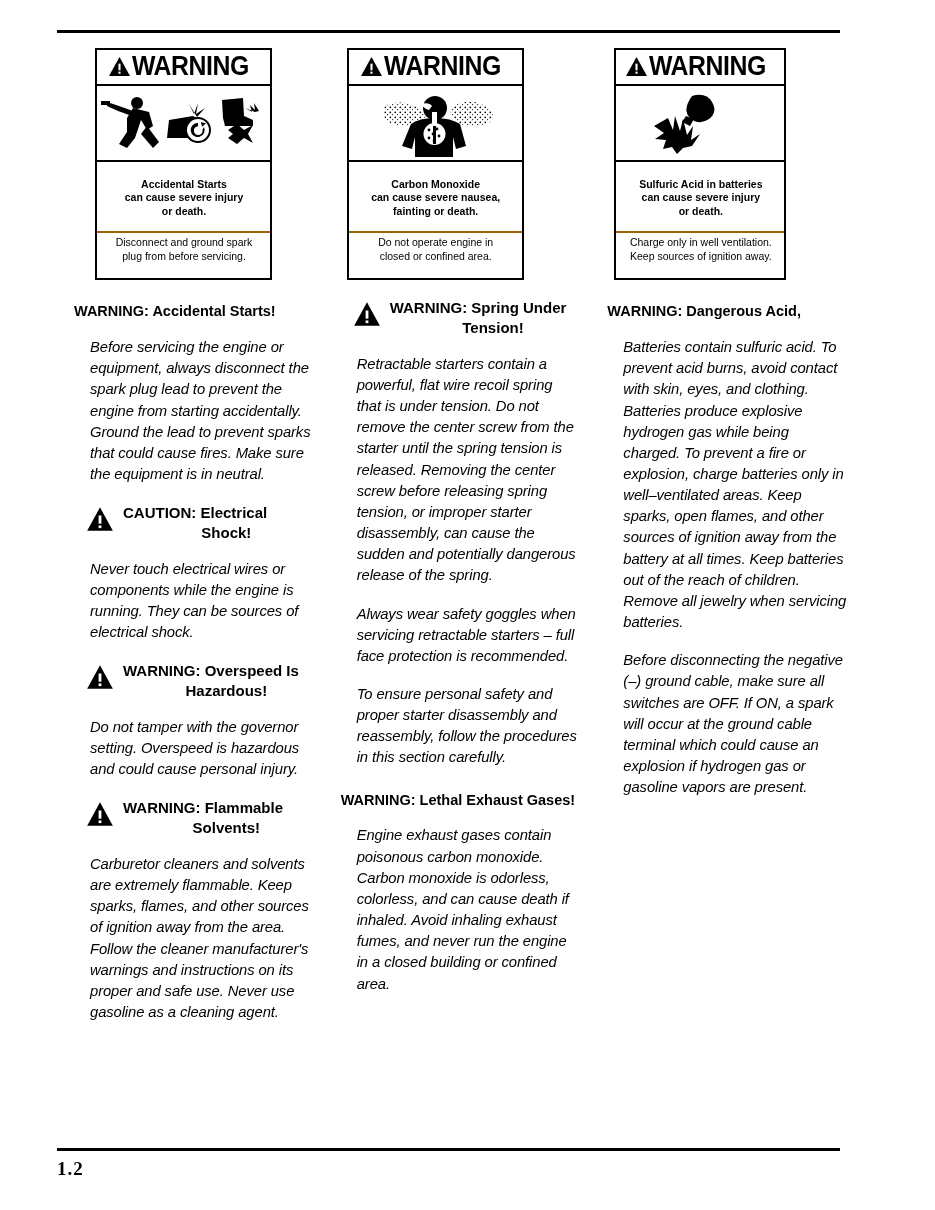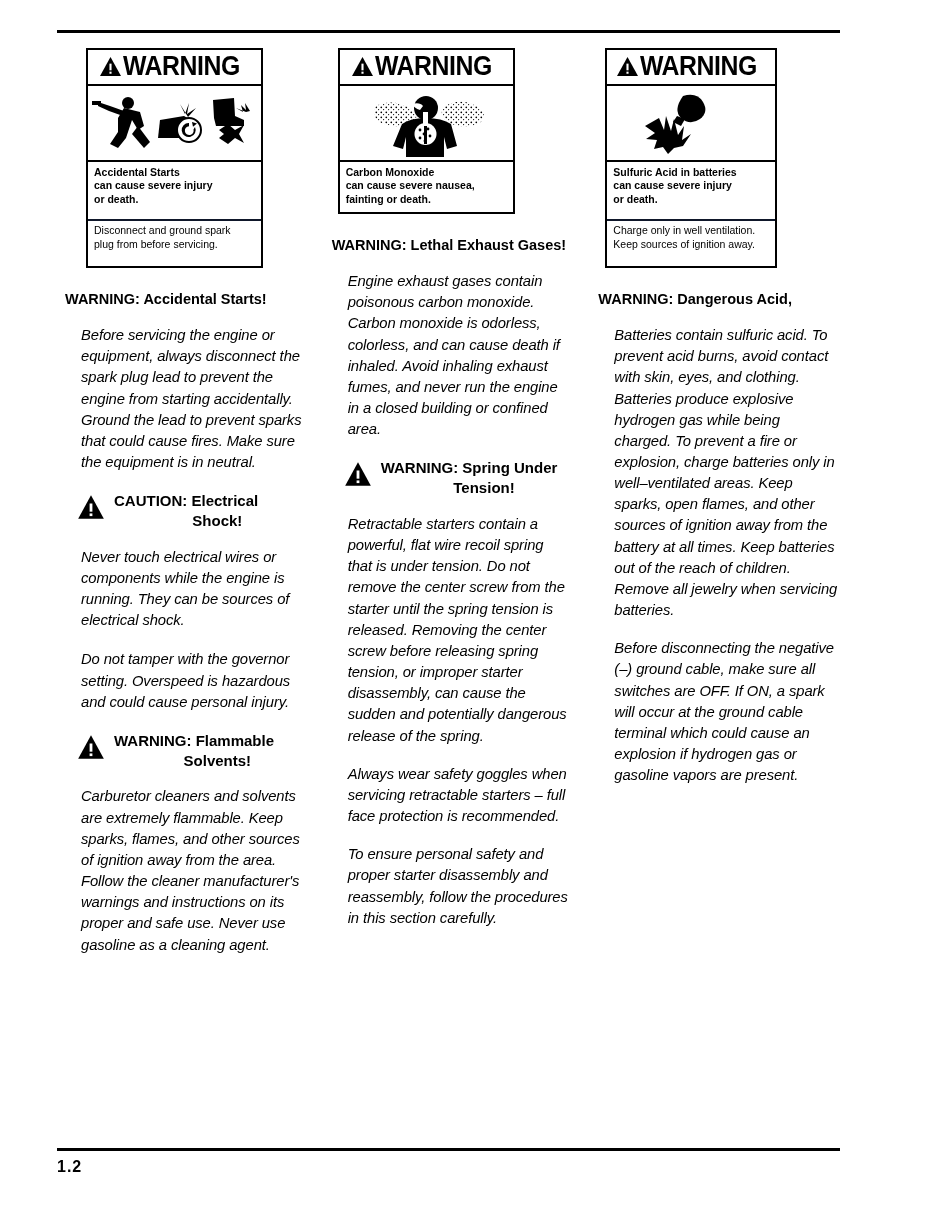--- a/index.html
+++ b/index.html
@@ -29,30 +29,30 @@
     height: 3px;
     background: #000;
   }
   .rule-top { top: 30px; }
   .rule-bottom { top: 1148px; }
 
   .folio {
     position: absolute;
     left: 57px;
     top: 1158px;
-    font-size: 16px;
+    font-size: 19px;
     font-weight: bold;
     letter-spacing: 1px;
-    font-family: Liberation Sans, sans-serif;
+    font-family: Liberation Serif, serif;
   }
 
   
   .columns {
     position: absolute;
-    left: 65px;
+    left: 74px;
     top: 48px;
     width: 790px;
     display: flex;
     gap: 11px;
   }
   .col { width: 263px; position: relative; }
   .col-1 { width: 263px; }
   .col-2 { width: 263px; }
   .col-3 { width: 264px; }
 
@@ -92,33 +92,34 @@
 
   .decal-pict {
     border-bottom: 2px solid #000;
     height: 74px;
     position: relative;
     overflow: hidden;
   }
   .decal-pict svg { display: block; width: 100%; height: 100%; }
 
   .decal-text {
-    padding: 4px 5px 2px 6px;
+    padding: 16px 5px 2px 6px;
     font-size: 10.5px;
     line-height: 1.28;
+    text-align: center;
   }
   .decal-text .strong {
     font-weight: bold;
     margin: 0 0 4px 0;
   }
   .decal-text .plain {
     font-weight: normal;
     margin: 13px;
     padding-top: 3px;
-    border-top: 2px solid #0f172a;
+    border-top: 2px solid #a16207;
     margin-left: -6px;
     margin-right: -5px;
     padding-left: 6px;
     padding-right: 5px;
   }
   .decal-text p { margin: 0; }
 
   
   .block { margin-top: 18px; }
   .block.first { margin-top: 22px; }
@@ -235,20 +236,31 @@
           </svg>
           <div class="htxt">
             <span>CAUTION:  Electrical</span>
             <span class="l2">Shock!</span>
           </div>
         </div>
         <p class="para">Never touch electrical wires or components while the engine is running. They can be sources of electrical shock.</p>
       </div>
 
       <div class="block">
+        <div class="hdr-icon">
+          <svg class="tri-blk" viewBox="0 0 24 22">
+            <polygon points="12,1 23,21 1,21" fill="#000"></polygon>
+            <rect x="10.8" y="8" width="2.4" height="7" fill="#fff"></rect>
+            <rect x="10.8" y="16.5" width="2.4" height="2.3" fill="#fff"></rect>
+          </svg>
+          <div class="htxt">
+            <span>WARNING:  Overspeed Is</span>
+            <span class="l2">Hazardous!</span>
+          </div>
+        </div>
         <p class="para">Do not tamper with the governor setting. Overspeed is hazardous and could cause personal injury.</p>
       </div>
 
       <div class="block">
         <div class="hdr-icon">
           <svg class="tri-blk" viewBox="0 0 24 22">
             <polygon points="12,1 23,21 1,21" fill="#000"></polygon>
             <rect x="10.8" y="8" width="2.4" height="7" fill="#fff"></rect>
             <rect x="10.8" y="16.5" width="2.4" height="2.3" fill="#fff"></rect>
           </svg>
@@ -306,43 +318,47 @@
               <rect x="84" y="40" width="3" height="18"></rect>
             </g>
           </svg>
         </div>
         <div class="decal-text">
           <div class="strong">
             <p>Carbon Monoxide</p>
             <p>can cause severe nausea,</p>
             <p>fainting or death.</p>
           </div>
-        </div>
+          <div class="plain">
+            <p>Do not operate engine in</p>
+            <p>closed or confined area.</p>
+          </div>
+        </div>
+      </div>
+
+      <div class="block">
+        <div class="hdr-icon">
+          <svg class="tri-blk" viewBox="0 0 24 22">
+            <polygon points="12,1 23,21 1,21" fill="#000"></polygon>
+            <rect x="10.8" y="8" width="2.4" height="7" fill="#fff"></rect>
+            <rect x="10.8" y="16.5" width="2.4" height="2.3" fill="#fff"></rect>
+          </svg>
+          <div class="htxt">
+            <span>WARNING:  Spring Under</span>
+            <span class="l2">Tension!</span>
+          </div>
+        </div>
+        <p class="para">Retractable starters contain a powerful, flat wire recoil spring that is under tension. Do not remove the center screw from the starter until the spring tension is released. Removing the center screw before releasing spring tension, or improper starter disassembly, can cause the sudden and potentially dangerous release of the spring.</p>
+        <p class="para">Always wear safety goggles when servicing retractable starters – full face protection is recommended.</p>
+        <p class="para">To ensure personal safety and proper starter disassembly and reassembly, follow the procedures in this section carefully.</p>
       </div>
 
       <div class="block first">
         <div class="hdr-plain">WARNING: Lethal Exhaust Gases!</div>
         <p class="para">Engine exhaust gases contain poisonous carbon monoxide. Carbon monoxide is odorless, colorless, and can cause death if inhaled. Avoid inhaling exhaust fumes, and never run the engine in a closed building or confined area.</p>
-      </div>
-
-      <div class="block">
-        <div class="hdr-icon">
-          <svg class="tri-blk" viewBox="0 0 24 22">
-            <polygon points="12,1 23,21 1,21" fill="#000"></polygon>
-            <rect x="10.8" y="8" width="2.4" height="7" fill="#fff"></rect>
-            <rect x="10.8" y="16.5" width="2.4" height="2.3" fill="#fff"></rect>
-          </svg>
-          <div class="htxt">
-            <span>WARNING:  Spring Under</span>
-            <span class="l2">Tension!</span>
-          </div>
-        </div>
-        <p class="para">Retractable starters contain a powerful, flat wire recoil spring that is under tension. Do not remove the center screw from the starter until the spring tension is released. Removing the center screw before releasing spring tension, or improper starter disassembly, can cause the sudden and potentially dangerous release of the spring.</p>
-        <p class="para">Always wear safety goggles when servicing retractable starters – full face protection is recommended.</p>
-        <p class="para">To ensure personal safety and proper starter disassembly and reassembly, follow the procedures in this section carefully.</p>
       </div>
 
     </div>
 
     <div class="col col-3">
 
       <div class="decal decal-3">
         <div class="decal-head">
           <svg class="tri" viewBox="0 0 24 22">
             <polygon points="12,1 23,21 1,21" fill="#000"></polygon>

